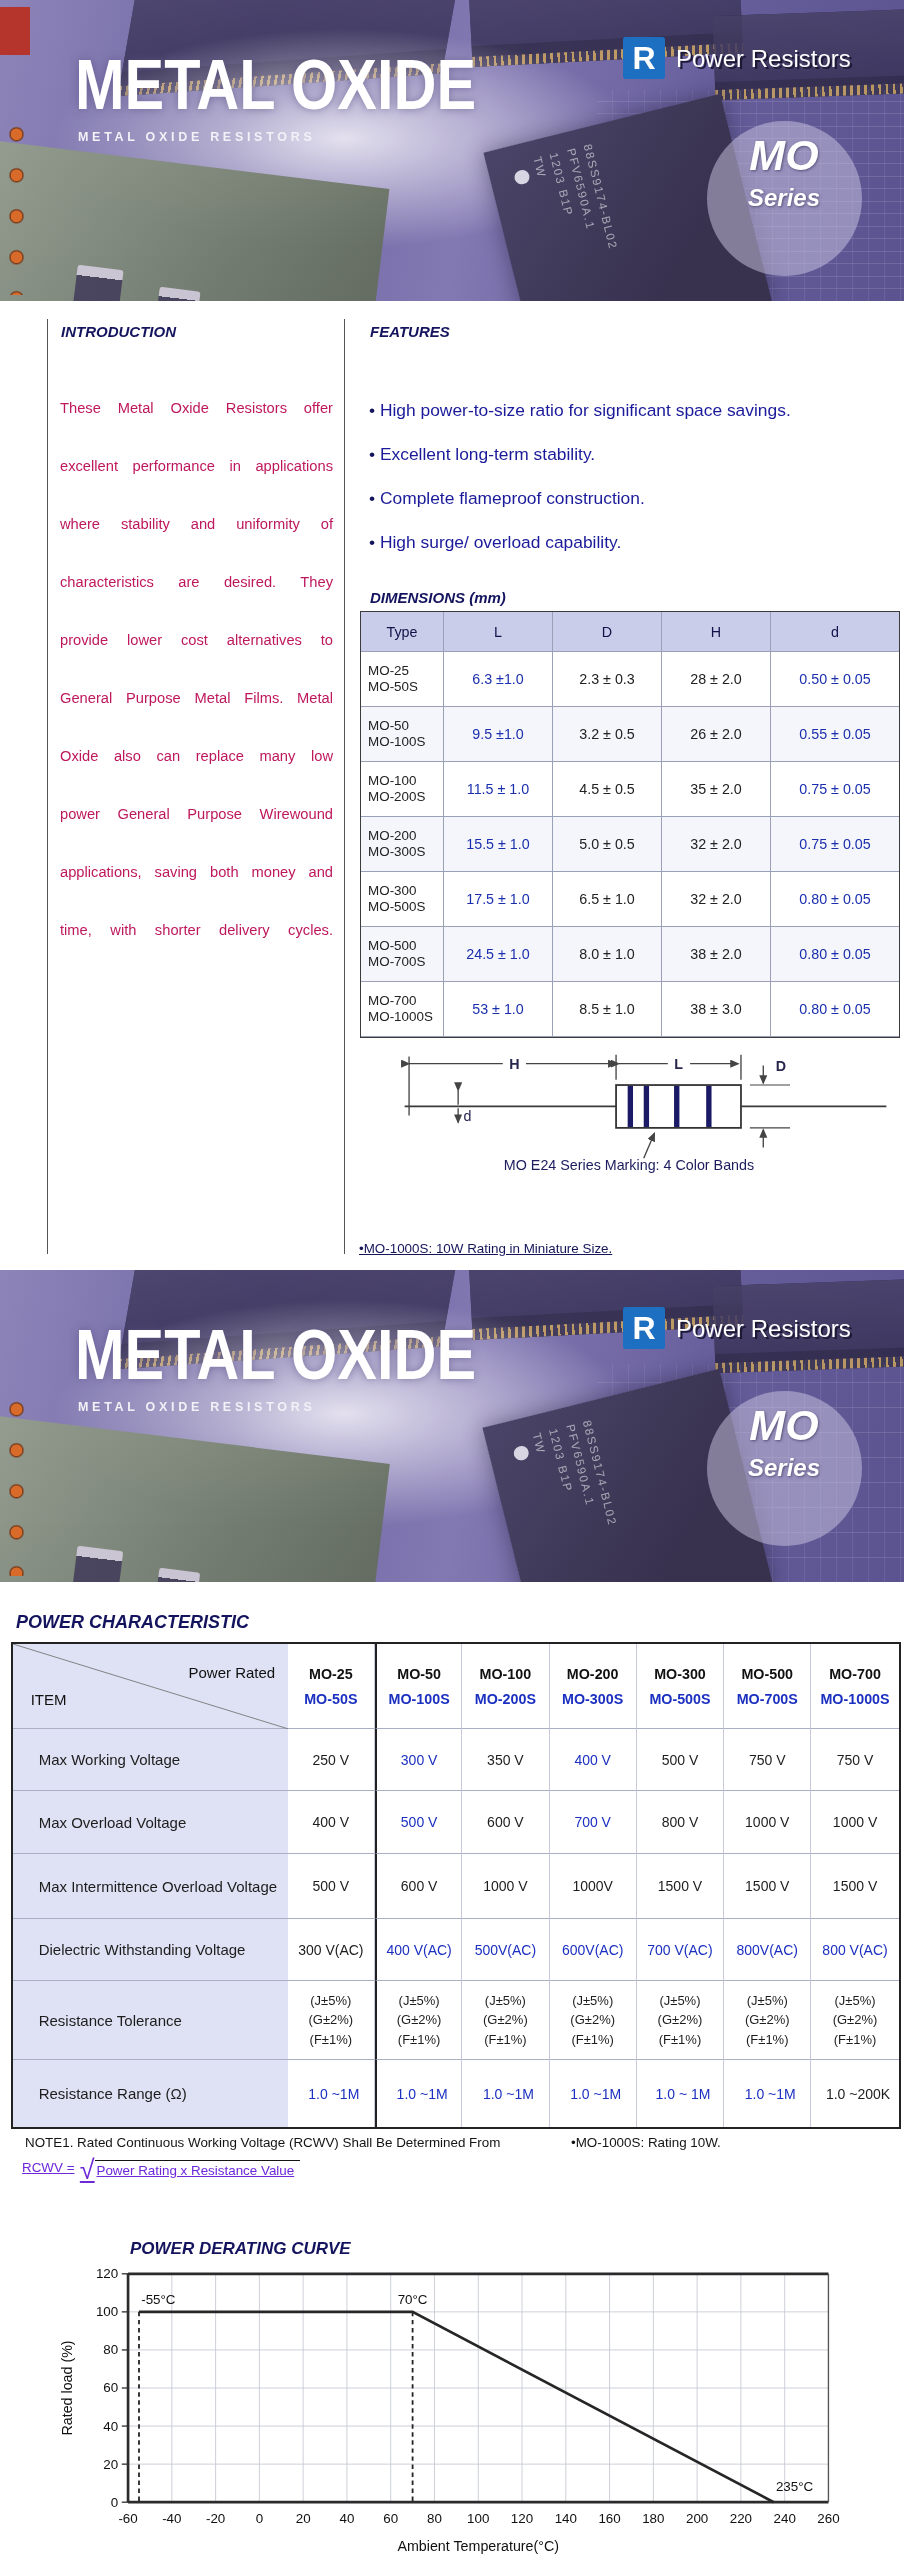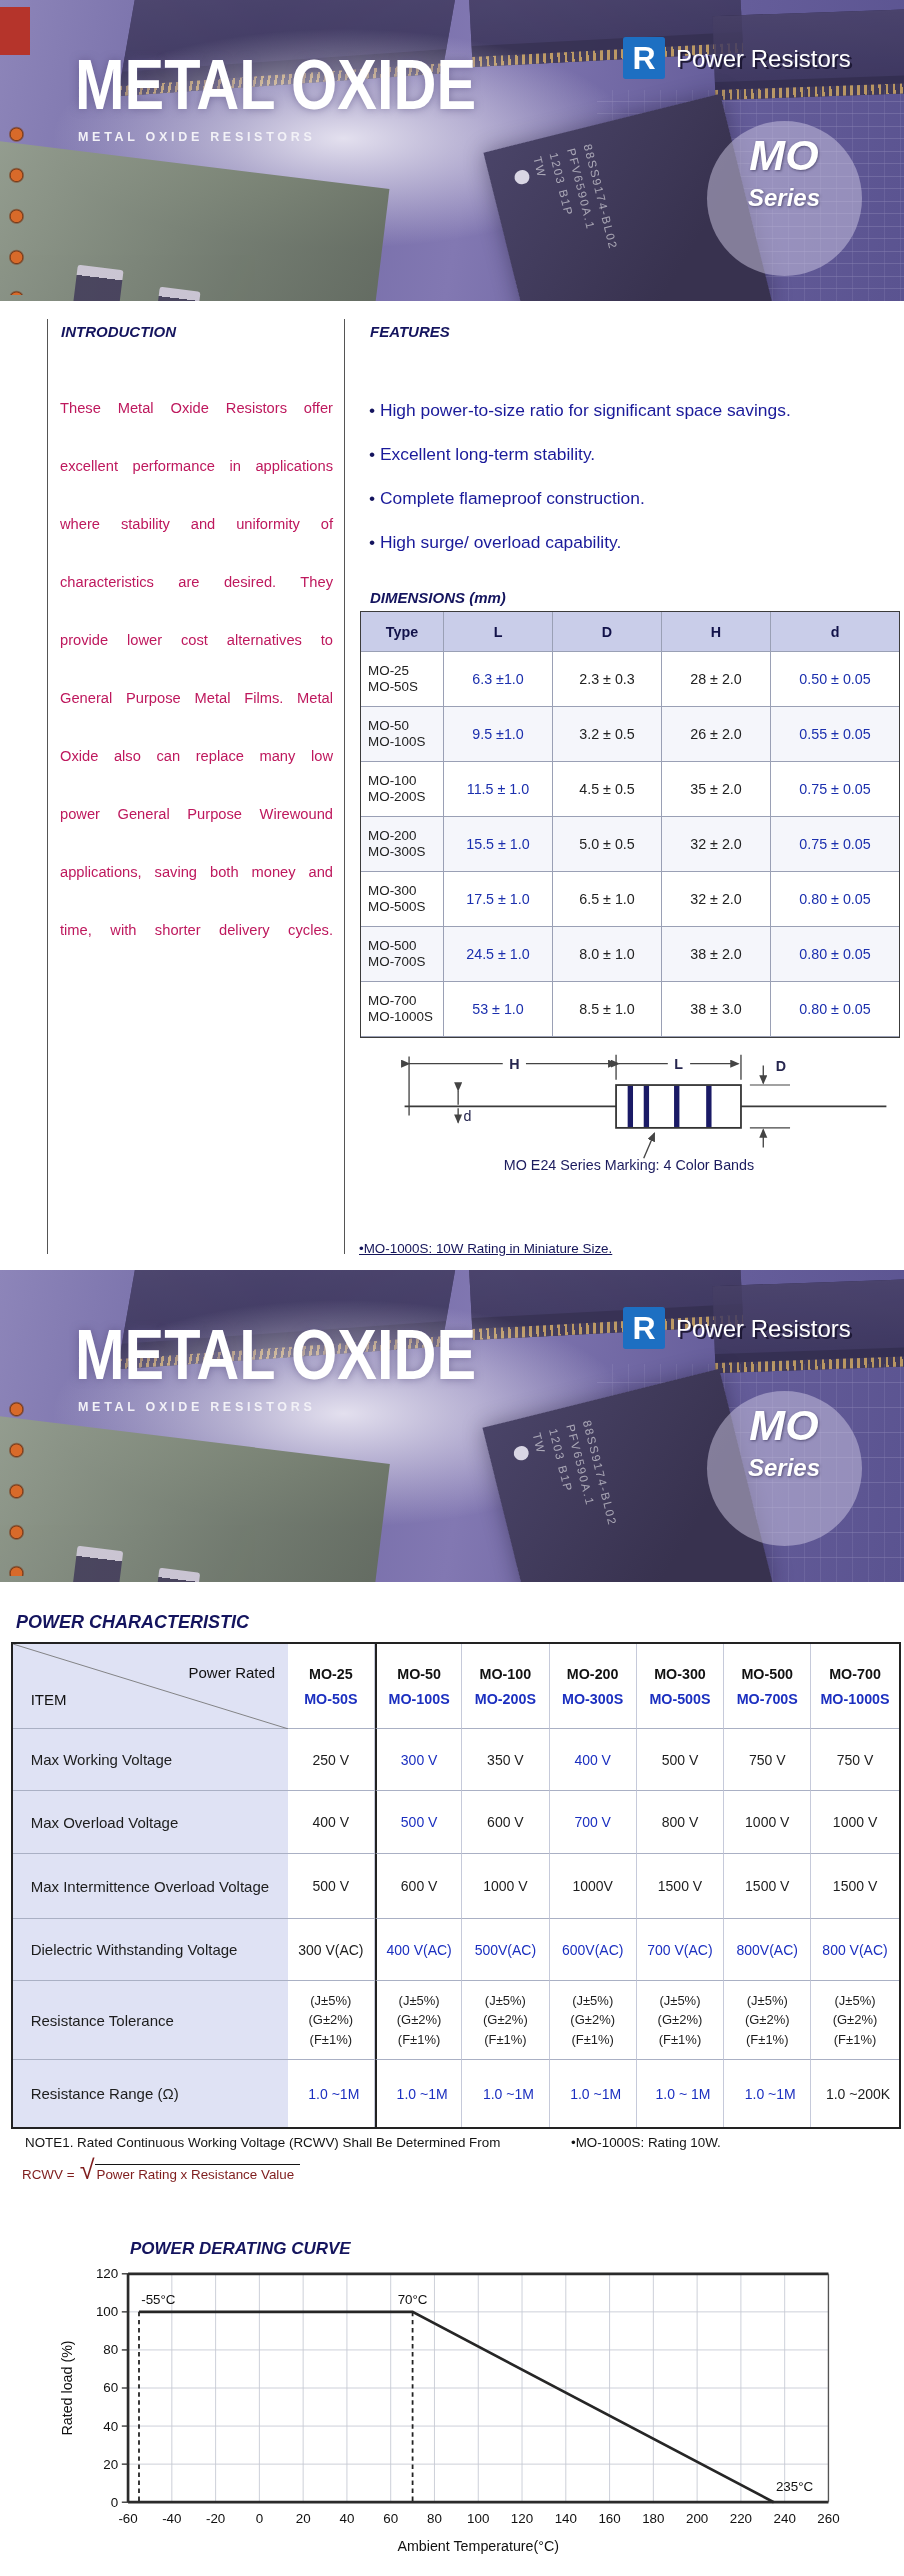--- a/index.html
+++ b/index.html
@@ -49,53 +49,53 @@
   
   #feature-list{position:absolute;left:369px;top:400px;width:527px;list-style:none;margin:0;padding:0;}
   #feature-list li{margin-bottom:23px;font-size:17.4px;color:#1a1a9a;}
   #feature-list li::before{content:"• ";color:#14145e;}
   
   #dims-table{position:absolute;left:360px;top:611px;width:538px;border:1.8px solid #3c3c3c;
      display:grid;grid-template-columns:83px 109px 109px 109px 1fr;background:#fff;}
   #dims-table .dcell{border-right:0.9px solid #9aa0b5;border-bottom:0.9px solid #9aa0b5;
      display:flex;align-items:center;justify-content:center;font-size:14.3px;color:#222;}
   #dims-table .dcell:nth-child(5n){border-right:none;}
-  #dims-table .dhead{height:39px;background:#c9cde9;font-weight:bold;color:#12124a;font-size:14.3px;}
+  #dims-table .dhead{height:39px;background:#c9cde9;font-weight:normal;color:#12124a;font-size:14.3px;}
   #dims-table .dtype{justify-content:flex-start;padding-left:7.1px;font-size:13.4px;line-height:1.2;}
   #dims-table .drow{height:54px;}
   #dims-table .alt{background:#f5f6fb;}
   #dims-table .blue{color:#1b2fae;}
   
   #diagram{position:absolute;left:360px;top:1035px;}
   #diagram text{font-size:16px;fill:#26264f;font-family:"Liberation Sans",sans-serif;}
   #dim-caption{position:absolute;left:360px;top:1157px;width:538px;text-align:center;font-size:14.3px;color:#1c1c5e;}
   #dims-note{position:absolute;left:359px;top:1241px;font-size:13.4px;color:#15155a;text-decoration:underline;}
   
   #power-table{position:absolute;left:10.7px;top:1642px;width:886px;border:2.2px solid #222;
      display:grid;grid-template-columns:275px repeat(7,1fr);
      grid-template-rows:85px 62px 63px 65px 62px 79px 67px;background:#fff;}
   .pcell{border-bottom:0.9px solid #aab0c4;border-right:0.9px solid #c6cada;position:relative;
      display:flex;align-items:center;justify-content:center;text-align:center;font-size:14px;color:#1d1d1d;}
   .pcell.lastcol{border-right:none;}
   .pcell.lastrow{border-bottom:none;padding-left:6px;}
-  .pcell.itemcol{background:#dfe2f4;justify-content:flex-start;text-align:left;padding-left:18px;
+  .pcell.itemcol{background:#dfe2f4;justify-content:flex-start;text-align:left;padding-left:26px;
      font-size:15px;border-right:none;}
   .pcell.thickleft{border-left:2.2px solid #222;}
   .pcell.blue{color:#1b2fc0;}
   .phead .htop{font-weight:bold;color:#111;font-size:14.3px;}
   .phead .hbot{font-weight:bold;color:#1b2fc0;font-size:14.3px;margin-top:9px;}
   .phead{flex-direction:column;}
   .pcorner{background:#dfe2f4;border-right:none;}
   .pcorner svg{position:absolute;inset:0;}
   .pcorner .crn-top{position:absolute;right:12.5px;top:19.6px;font-size:15px;color:#111;}
   .pcorner .crn-bot{position:absolute;left:18px;bottom:19.6px;font-size:15px;color:#111;}
   .tol{line-height:1.5;font-size:13px;}
   
   .notetext{position:absolute;font-size:13.4px;color:#141414;}
-  #formula{position:absolute;left:22px;top:2160px;font-size:13.4px;color:#7f1d1d;display:flex;align-items:flex-end;}
+  #formula{position:absolute;left:22px;top:2160px;font-size:13.4px;color:#6d28d9;display:flex;align-items:flex-start;text-decoration:underline;}
   #formula .sqrt-sign{font-size:27px;line-height:.8;margin-left:5.4px;}
   #formula .sqrt-body{border-top:1.4px solid #141414;padding:1.8px 5.4px 0 1.8px;}
   
   #chart-svg{position:absolute;left:54px;top:2263px;}
   #chart-svg text{font-family:"Liberation Sans",sans-serif;}
 </style>
 </head>
 <body>
 
 <div id="page">

